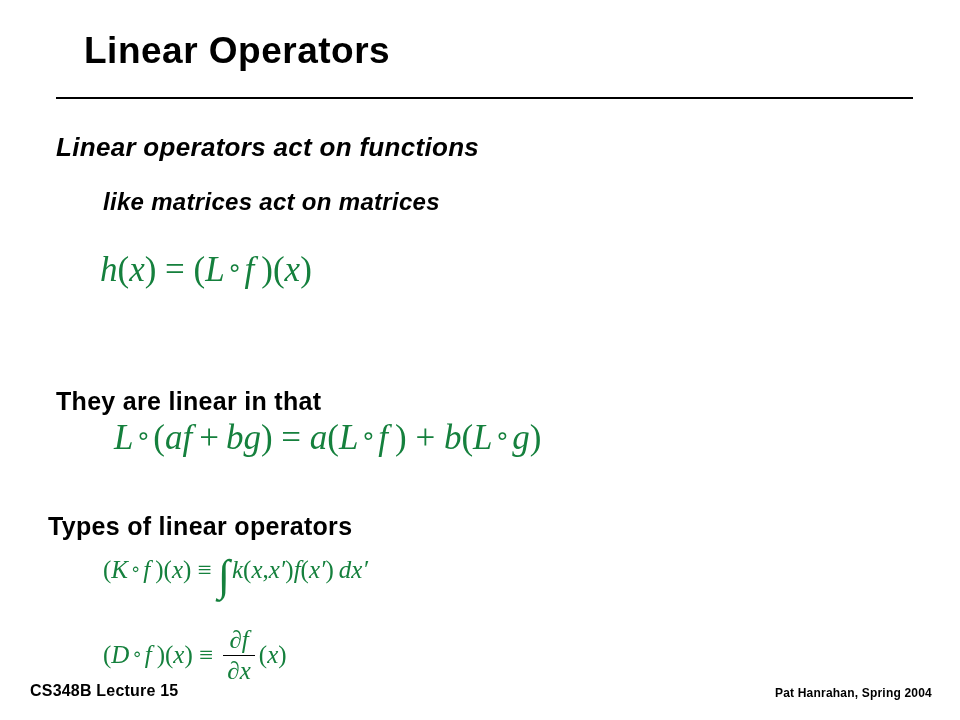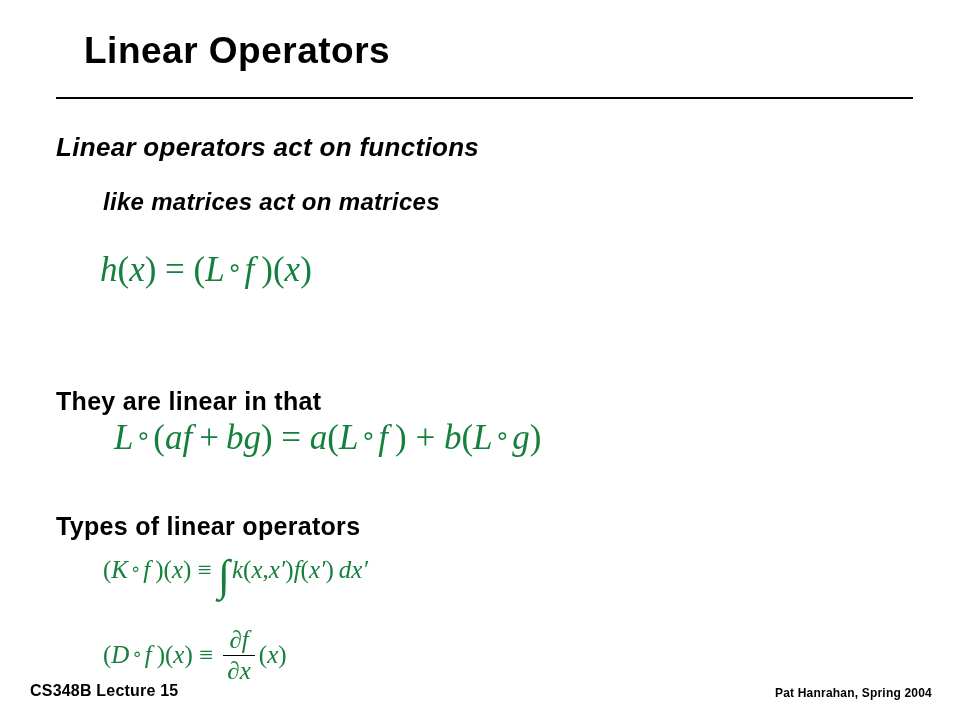--- a/index.html
+++ b/index.html
@@ -143,21 +143,21 @@
   <div class="eq eq-big" style="left:100px; top:250px;">
     <span class="mi">h</span><span class="paren">(</span><span class="mi">x</span><span class="paren">)</span>&nbsp;<span class="op">=</span>&nbsp;<span class="paren">(</span><span class="mi">L</span><span class="ring">∘</span><span class="mi">f</span> <span class="paren">)</span><span class="paren">(</span><span class="mi">x</span><span class="paren">)</span>
   </div>
 
   <div class="heading" style="left:56px; top:350px;margin-top:37px;">They are linear in that</div>
 
   <div class="eq eq-big" style="left:114px; top:418px;">
     <span class="mi">L</span><span class="ring">∘</span><span class="paren">(</span><span class="mi">a</span><span class="mi">f</span> <span class="op">+</span> <span class="mi">b</span><span class="mi">g</span><span class="paren">)</span>&nbsp;<span class="op">=</span>&nbsp;<span class="mi">a</span><span class="paren">(</span><span class="mi">L</span><span class="ring">∘</span><span class="mi">f</span> <span class="paren">)</span>&nbsp;<span class="op">+</span>&nbsp;<span class="mi">b</span><span class="paren">(</span><span class="mi">L</span><span class="ring">∘</span><span class="mi">g</span><span class="paren">)</span>
   </div>
 
-  <div class="heading" style="left:56px; top:512px;">Types of linear operators</div>
+  <div class="heading" style="left:48px; top:512px;">Types of linear operators</div>
 
   <div class="eq eq-small" style="left:103px; top:556px;">
     <span class="paren">(</span><span class="mi">K</span><span class="ring">∘</span><span class="mi">f</span> <span class="paren">)</span><span class="paren">(</span><span class="mi">x</span><span class="paren">)</span>&nbsp;<span class="op">≡</span>&nbsp;<span class="intsym">∫</span><span class="mi">k</span><span class="paren">(</span><span class="mi">x</span><span class="op">,</span><span class="mi">x′</span><span class="paren">)</span><span class="mi">f</span><span class="paren">(</span><span class="mi">x′</span><span class="paren">)</span> <span class="mi">d</span><span class="mi">x′</span>
   </div>
 
   <div class="eq eq-small" style="left:103px; top:628px;">
     <span class="paren">(</span><span class="mi">D</span><span class="ring">∘</span><span class="mi">f</span> <span class="paren">)</span><span class="paren">(</span><span class="mi">x</span><span class="paren">)</span>&nbsp;<span class="op">≡</span>&nbsp;<span class="frac"><span class="num">∂f</span><span class="den">∂x</span></span><span class="paren">(</span><span class="mi">x</span><span class="paren">)</span>
   </div>
 
   <div class="footer-left">CS348B Lecture 15</div>

